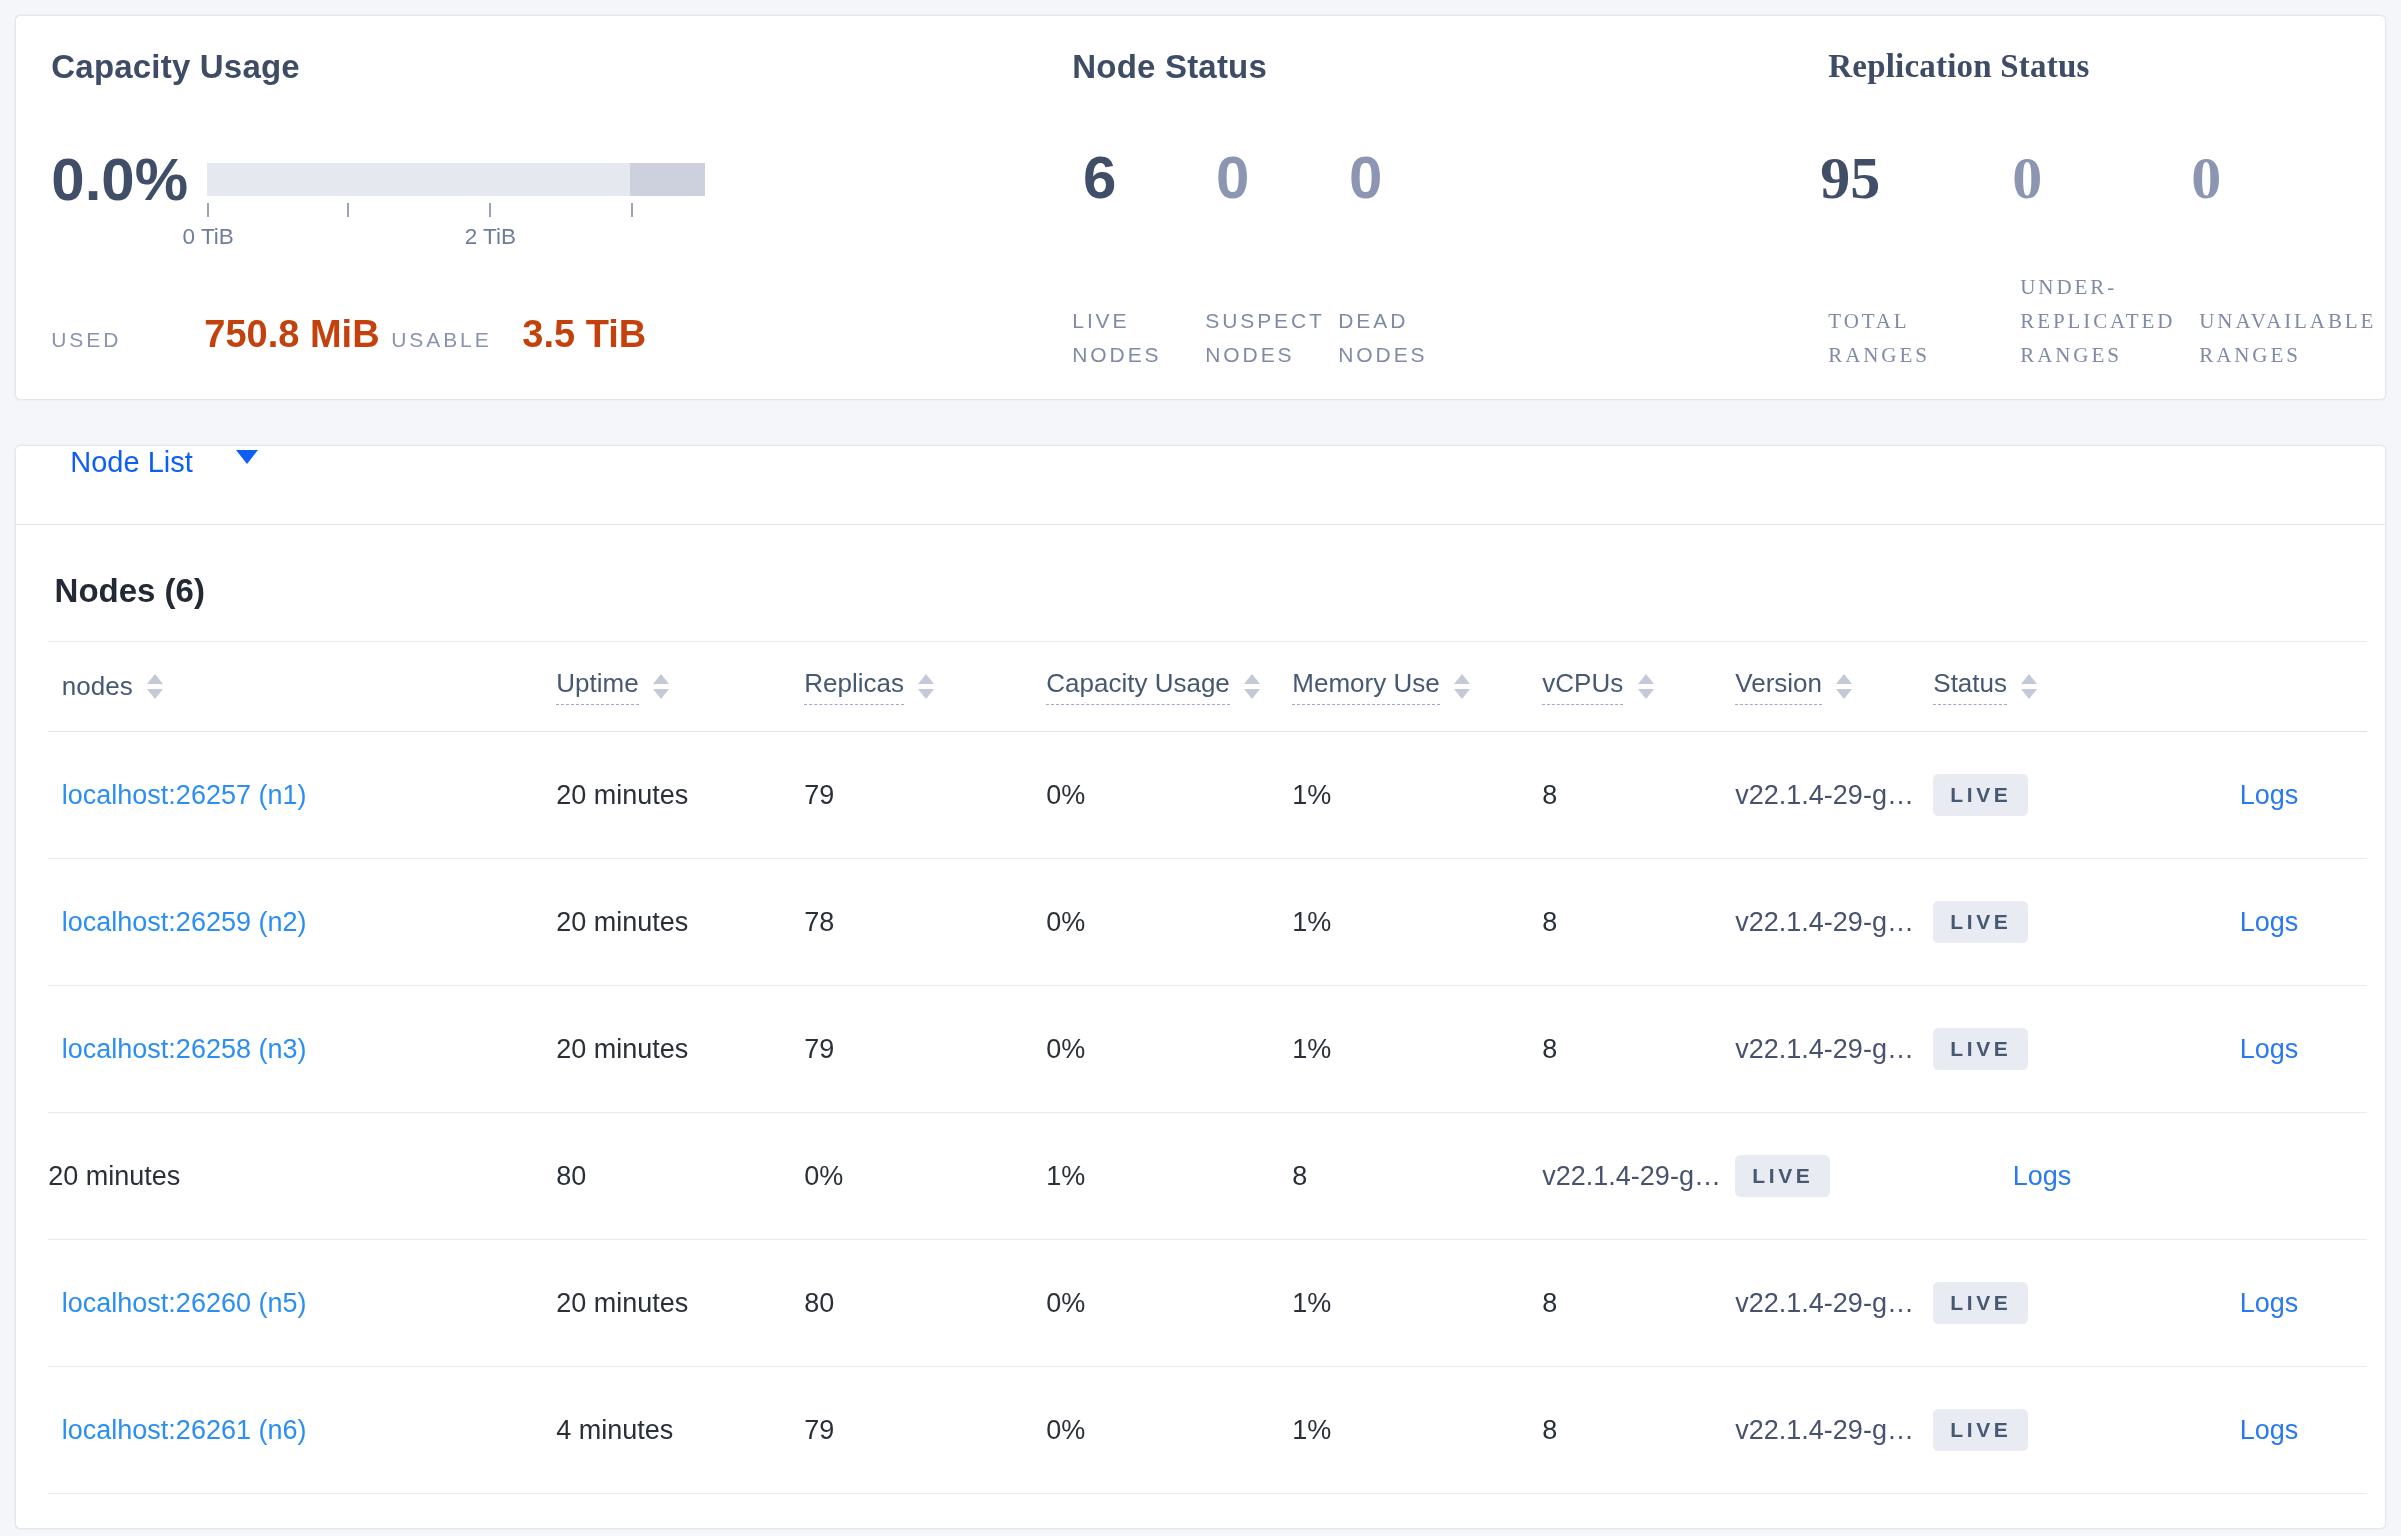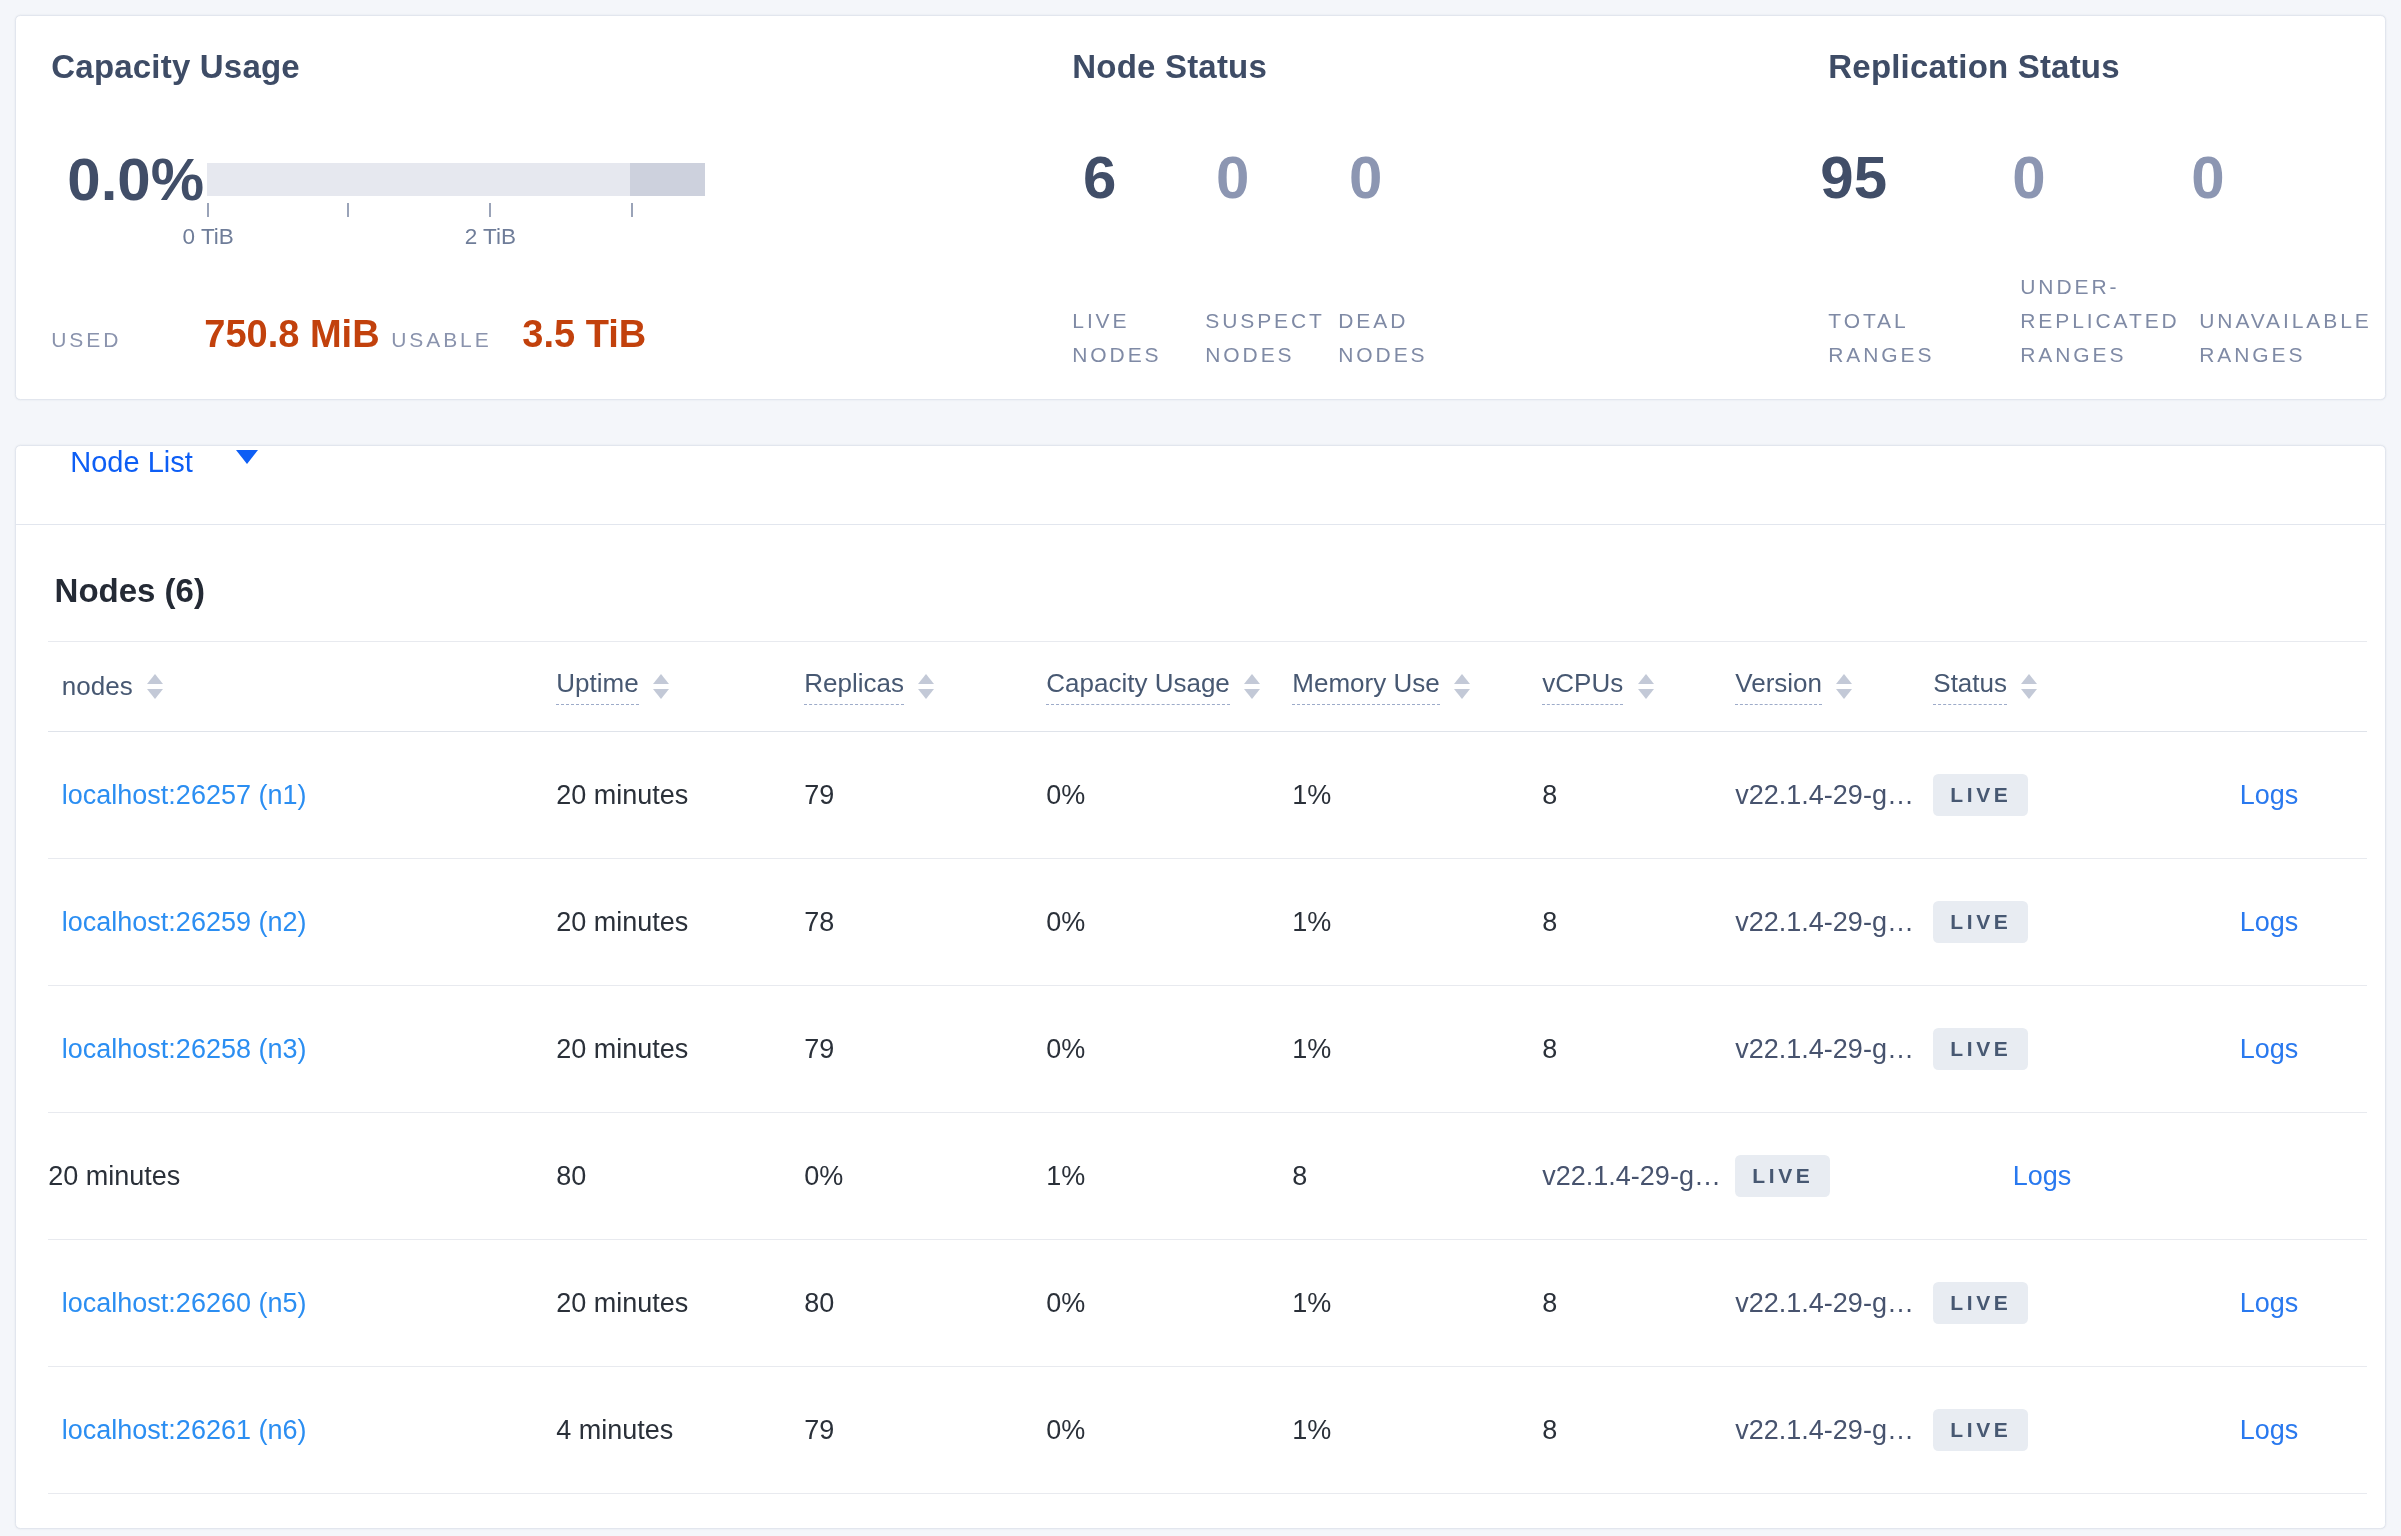--- a/index.html
+++ b/index.html
@@ -33,42 +33,42 @@
   .labels-row{
     position:absolute;top:252px;left:0;height:104px;
     display:flex;align-items:flex-end;
   }
   .stat-label{
     font-size:21px;color:#7f8aa5;letter-spacing:2.9px;
     line-height:1.62;white-space:pre-line;
   }
   
   #sec-capacity{left:35px;width:992px;}
-  #cap-pct{position:absolute;left:16px;top:134px;font-size:60px;font-weight:700;line-height:1;color:#414e68;}
+  #cap-pct{position:absolute;left:0;top:134px;font-size:60px;font-weight:700;line-height:1;color:#414e68;}
   #cap-bar-group{position:absolute;left:156px;top:147px;width:498px;}
   #cap-bar{position:relative;width:498px;height:33px;background:#e6e8ef;}
   #cap-bar-dark{position:absolute;right:0;top:0;width:75px;height:33px;background:#cdd1dd;}
   .tick{position:absolute;top:40px;width:1.8px;height:13.5px;background:#9aa3b8;}
   .tick-label{
     position:absolute;top:61px;transform:translateX(-50%);
     font-size:22.5px;color:#6f7d99;white-space:nowrap;
   }
   #cap-used-row{position:absolute;left:0;top:297px;height:54px;width:811px;}
   .cap-kv-label{
     position:absolute;top:14.4px;
     font-size:21px;color:#8a93ad;letter-spacing:2.9px;white-space:nowrap;
   }
   .cap-kv-value{
     position:absolute;top:0;
     font-size:38px;font-weight:600;color:#c2410c;white-space:nowrap;
   }
   
   #sec-nodes{left:1056px;width:505px;}
   #sec-nodes .bignum-row .col{box-sizing:border-box;padding-left:10.8px;}
-  #sec-repl{left:1804px;width:559px;}
+  #sec-repl{left:1804px;width:559px;font-family:Liberation Serif, serif;}
   #sec-repl .sec-title{left:8px;}
   .col-n1{width:133px;}  .col-n2{width:133px;}
   .col-r1{width:192px;}  .col-r2{width:179px;}
   .labels-row .col{box-sizing:border-box;}
   #sec-repl .labels-row{left:8px;}
   
   #table-card{left:15.3px;top:445px;width:2371px;height:1084px;}
   #nodelist-header{
     height:79px;border-bottom:0.9px solid #e2e6ee;
     display:flex;padding-left:54px;box-sizing:border-box;

